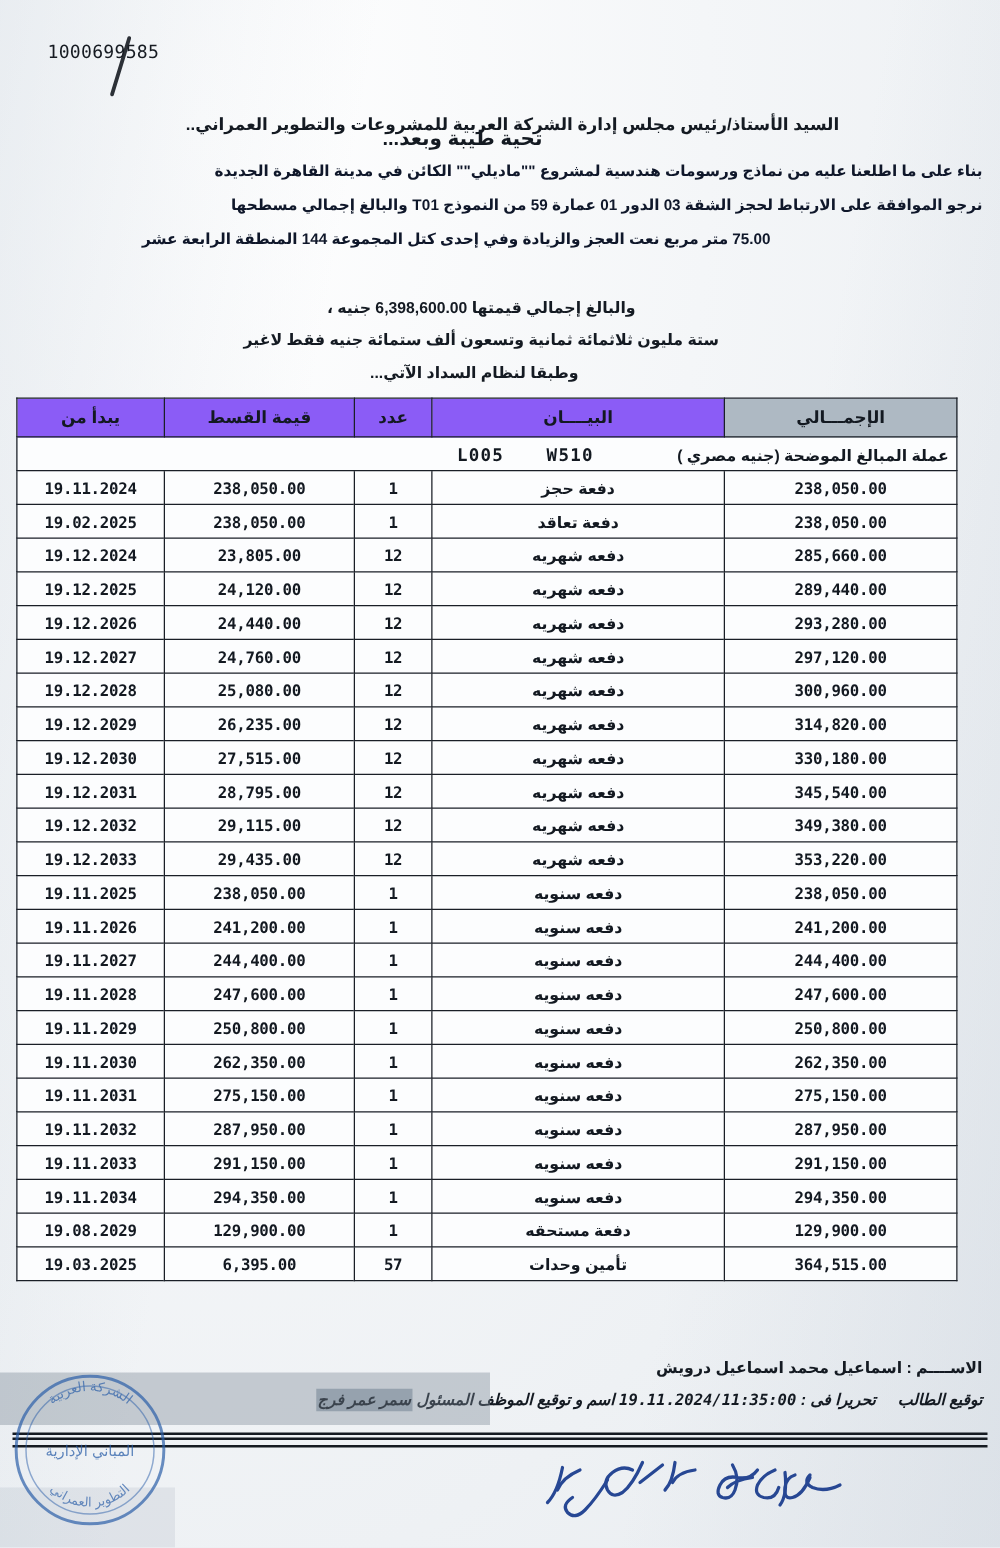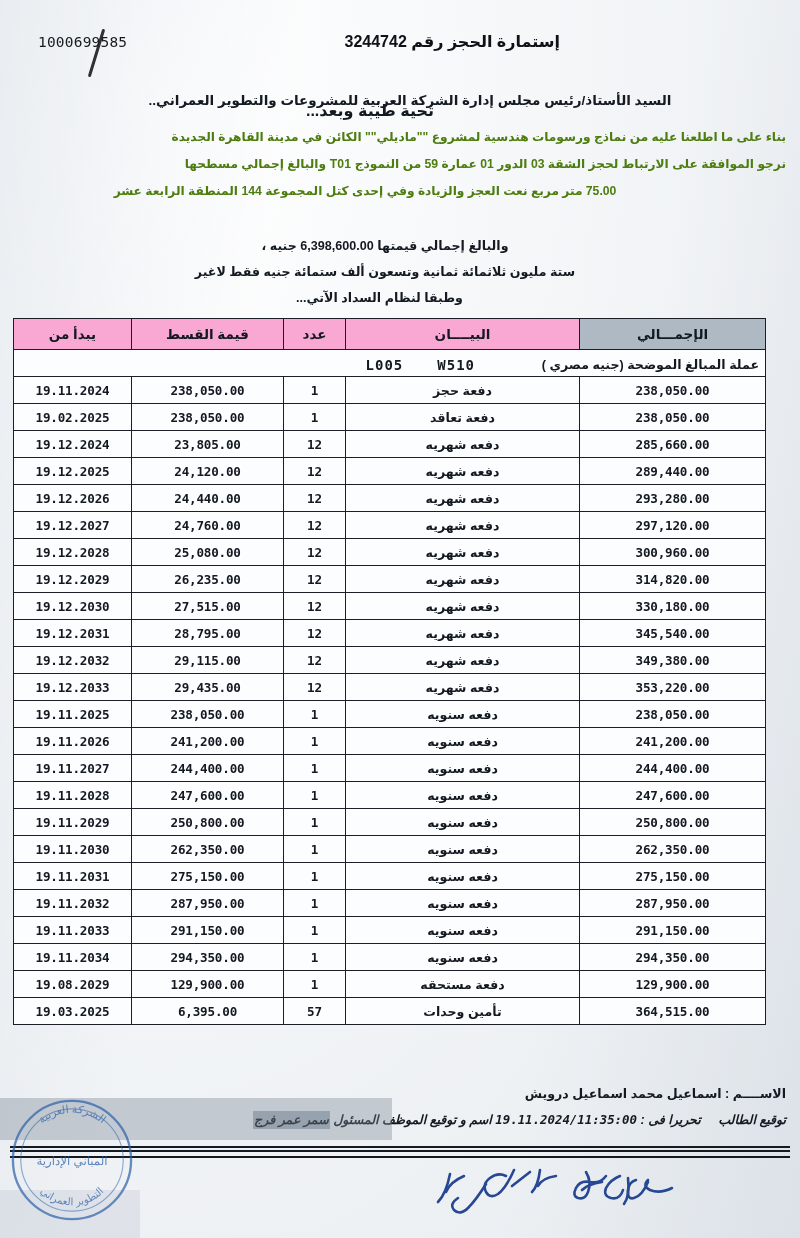--- a/index.html
+++ b/index.html
@@ -55,21 +55,21 @@
     font-size:13.5px;font-weight:bold;letter-spacing:.3px;
     color:#141a22;
   }
   .greeting{
     position:absolute;top:101px;right:0;left:0;
     text-align:center;padding-right:60px;
     font-size:16px;font-weight:bold;color:#141a22;
   }
   .body-par{
     position:absolute;left:14px;right:14px;
-    font-size:12.2px;font-weight:bold;color:#4d7c0f;
+    font-size:12.2px;font-weight:bold;color:#0f172a;
     line-height:1.0;letter-spacing:.2px;
   }
   .bp1{top:131px;text-align:justify;}
   .bp2{top:158px;text-align:justify;padding-left:30px;}
   .bp3{top:185px;text-align:center;padding-right:70px;}
 
   .tot-line{
     position:absolute;left:0;right:0;
     font-size:12.6px;font-weight:bold;color:#141a22;
   }
@@ -104,21 +104,21 @@
     position:relative;
   }
   .cur-label{position:absolute;right:6px;top:7px;}
   .cur-codes{
     position:absolute;right:290px;top:7px;
     font-family:"DejaVu Sans Mono","Liberation Mono",monospace;
     font-size:14px;direction:ltr;letter-spacing:1px;
   }
   .cur-codes span{margin-left:34px;}
   thead.colhead th{
-    background:#f9a8d4;
+    background:#8b5cf6;
     height:30px;
     font-size:13.5px;
     letter-spacing:1px;
   }
   thead.colhead th.h-total{background:#aeb9c3;}
   .num{
     font-family:"DejaVu Sans Mono","Liberation Mono",monospace;
     direction:ltr;font-size:12.4px;letter-spacing:-.2px;
   }
   .c-total{width:186px;}
@@ -166,21 +166,20 @@
 </style>
 </head>
 <body>
 
 <div class="page"></div>
 
 <div class="layer">
 
   <div class="hdr-row">
     <div class="ref-no">1000699585</div>
-    <div class="form-title">إستمارة الحجز رقم 3244742</div>
   </div>
   <div class="slash-mark"></div>
 
   <div class="salutation">السيد الأستاذ/رئيس مجلس إدارة الشركة العربية للمشروعات والتطوير العمراني..</div>
   <div class="greeting">تحية طيبة وبعد...</div>
 
   <div class="body-par bp1">بناء على ما اطلعنا عليه من نماذج ورسومات هندسية لمشروع ""ماديلي"" الكائن في مدينة القاهرة الجديدة</div>
   <div class="body-par bp2">نرجو الموافقة على الارتباط لحجز الشقة 03 الدور 01 عمارة 59 من النموذج T01 والبالغ إجمالي مسطحها</div>
   <div class="body-par bp3">75.00 متر مربع نعت العجز والزيادة وفي إحدى كتل المجموعة 144 المنطقة الرابعة عشر</div>
 

